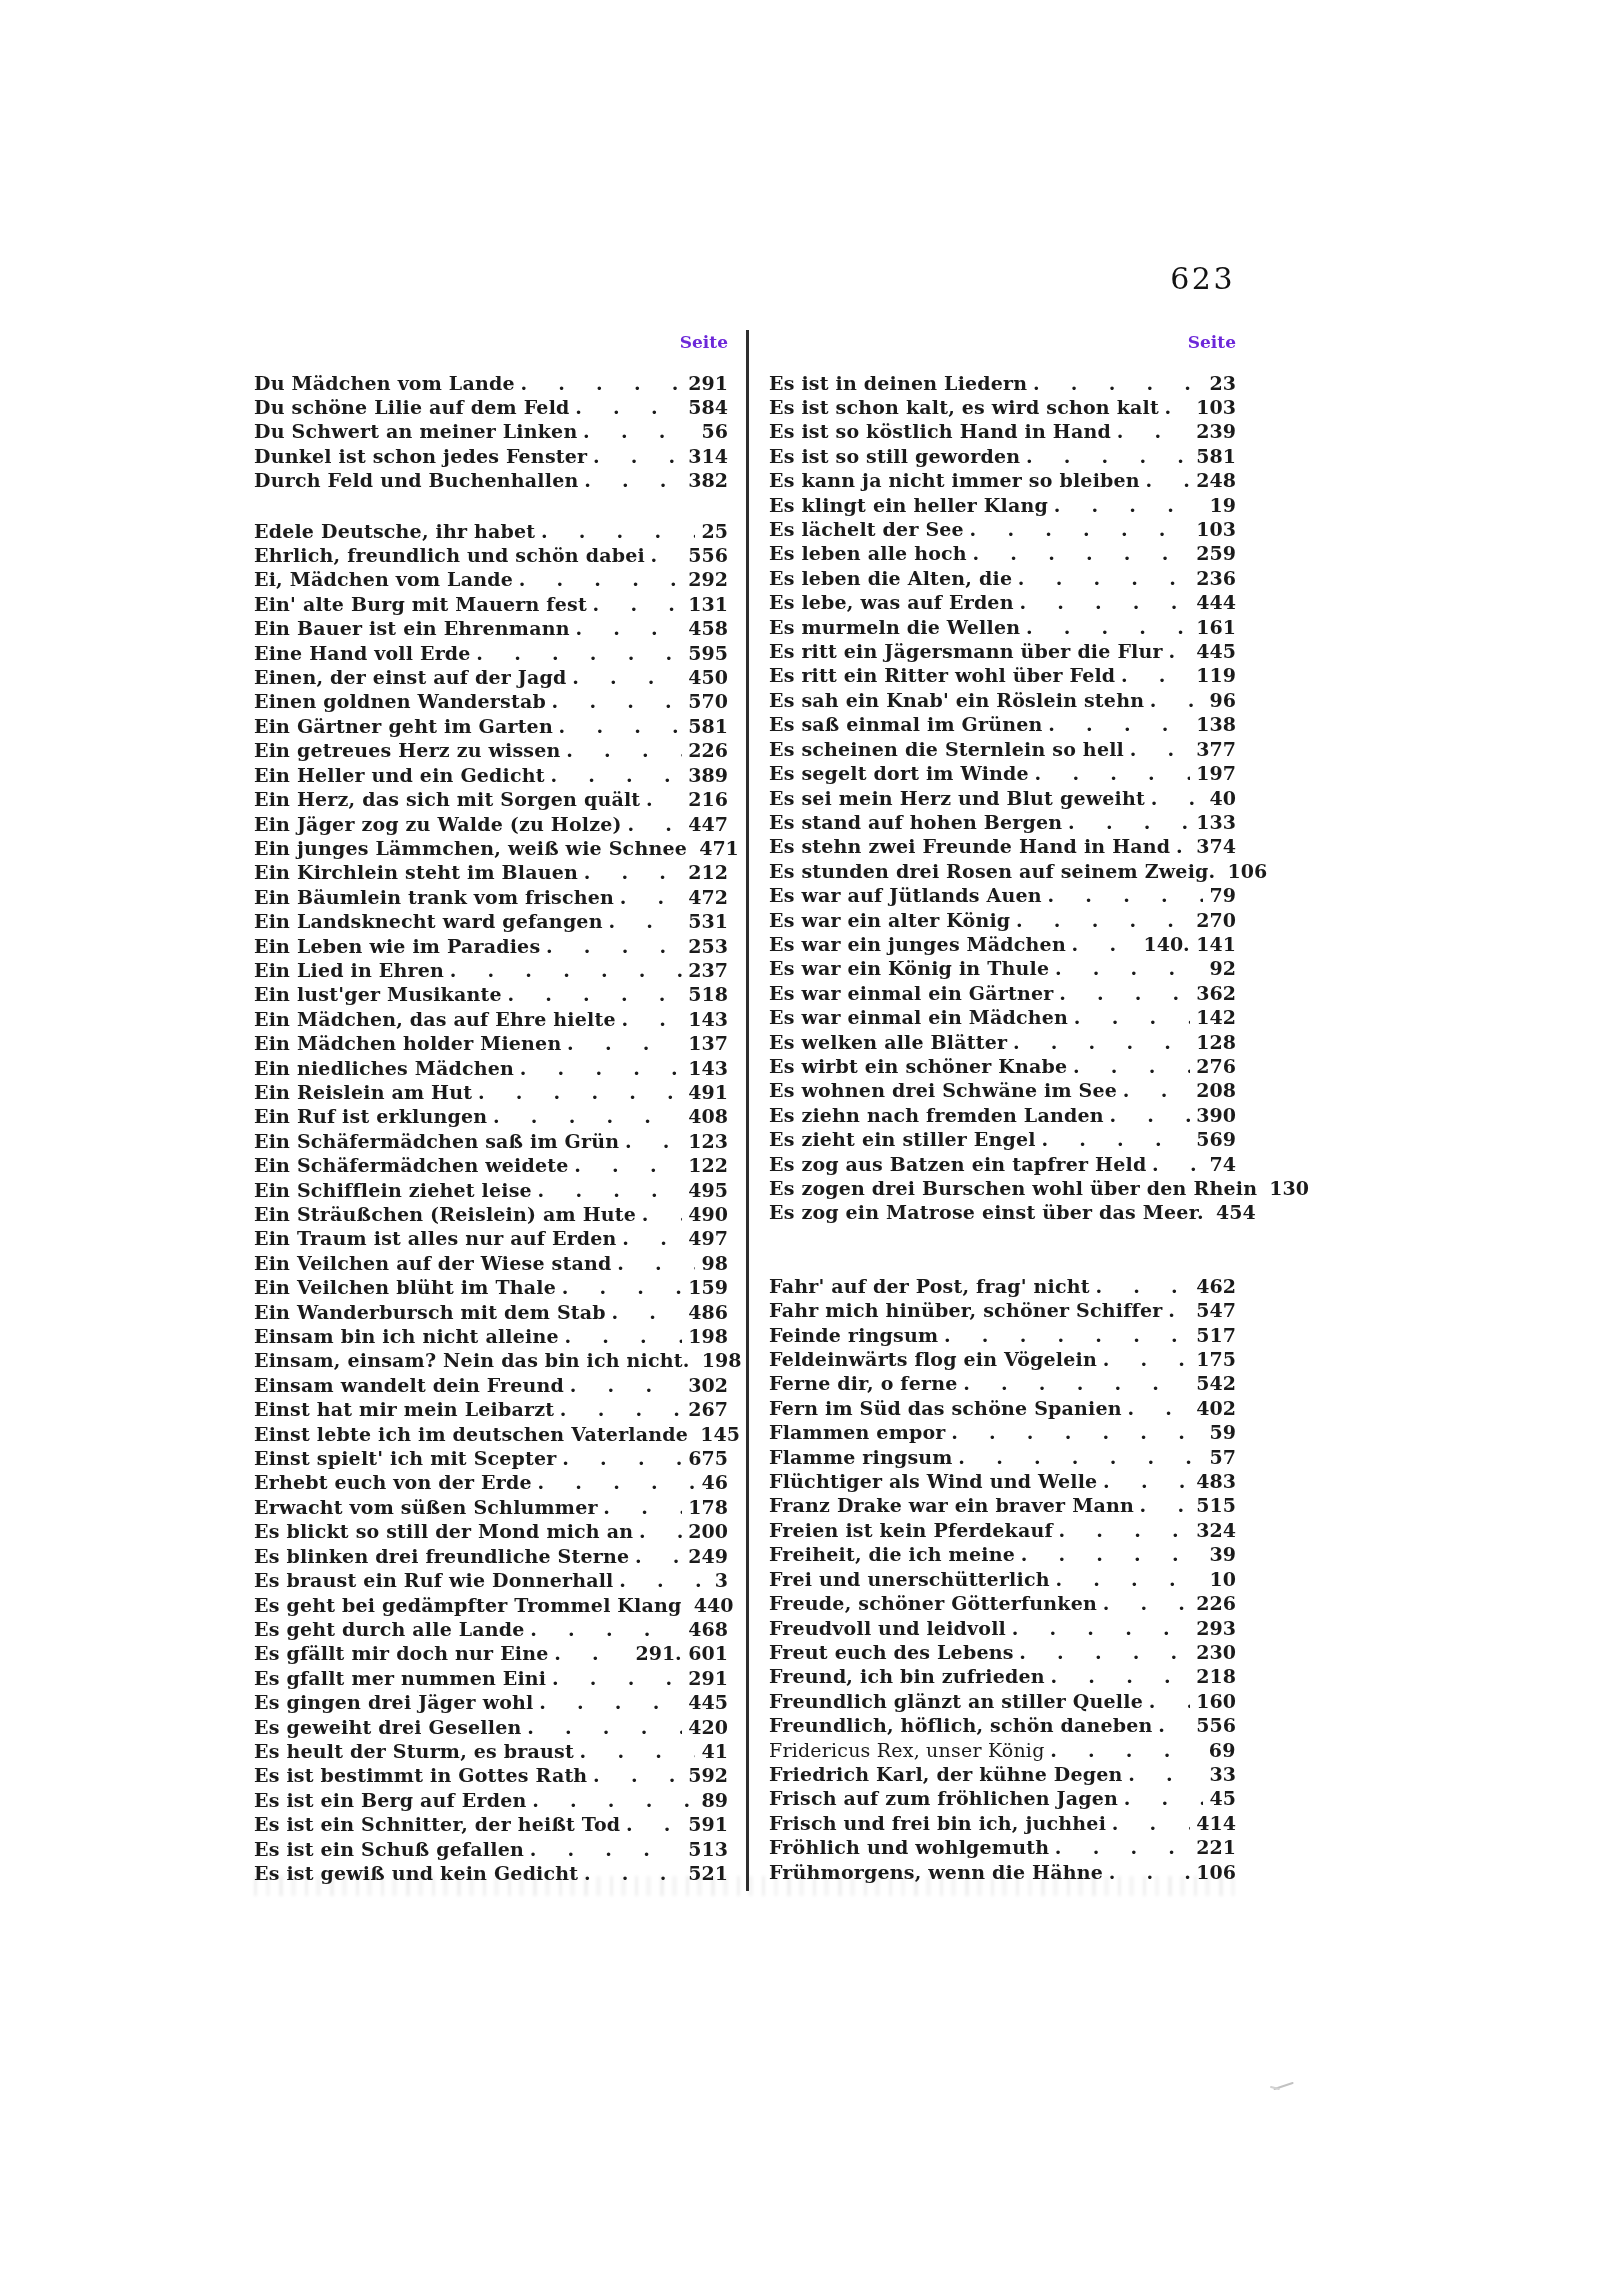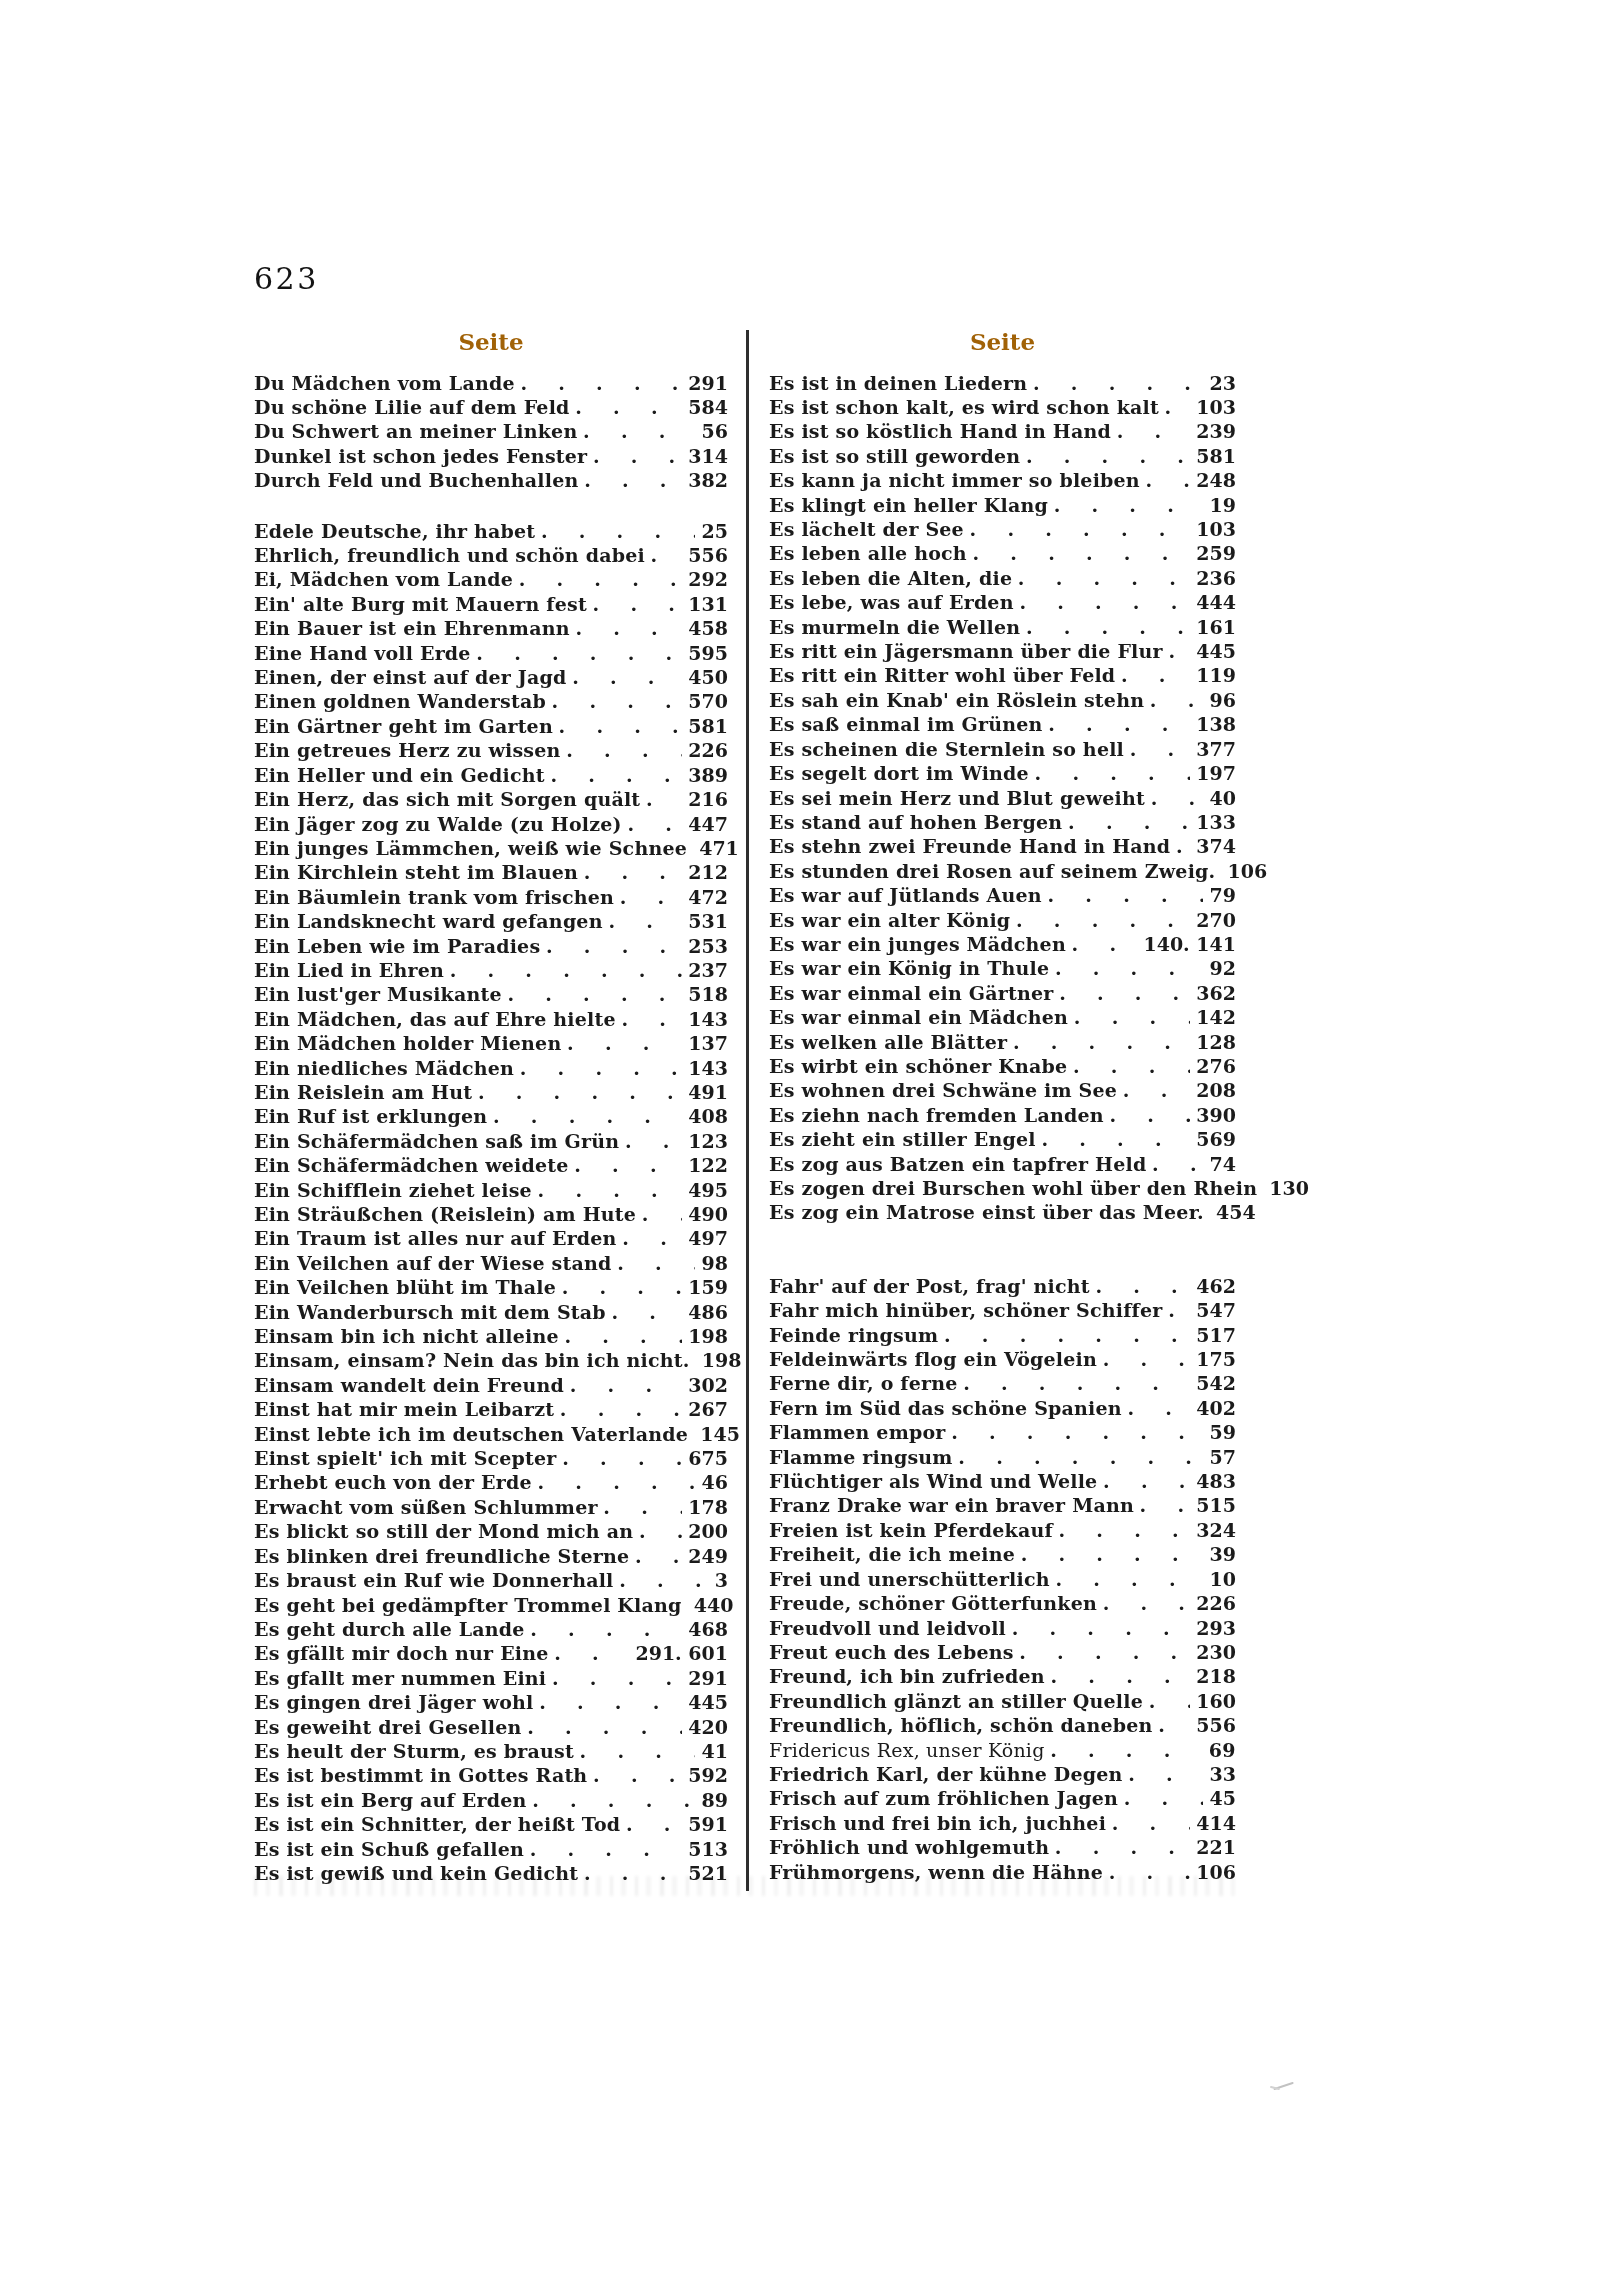--- a/index.html
+++ b/index.html
@@ -14,21 +14,21 @@
     background: #ffffff;
     font-family: "DejaVu Serif", "Liberation Serif", serif;
     color: #1b1b1b;
     overflow: hidden;
   }
   .page-number {
     position: absolute;
     left: 254px;
     top: 261px;
     width: 981px;
-    text-align: left;
+    text-align: right;
     font-size: 30px;
     font-weight: 400;
     letter-spacing: 2.5px;
     color: #141414;
   }
   .content {
     position: absolute;
     left: 254px;
     top: 330px;
     width: 981px;
@@ -42,25 +42,25 @@
   .col-right { width: 467px; }
   .divider {
     width: 2.5px;
     height: 1561px;
     background: #2e2e2e;
     margin-left: 18px;
     margin-right: 20.5px;
     flex: 0 0 auto;
   }
   .seite {
-    text-align: center;
-    font-size: 23px;
+    text-align: right;
+    font-size: 17px;
     font-weight: 700;
     line-height: 24.6px;
-    color: #a16207;
+    color: #6d28d9;
   }
   .group { margin-top: 16px; }
   .col-left  .group + .group { margin-top: 26px; }
   .col-right .group + .group { margin-top: 49px; }
   .row {
     display: flex;
     align-items: baseline;
     line-height: 24.4px;
     font-size: 19px;
     font-weight: 700;

